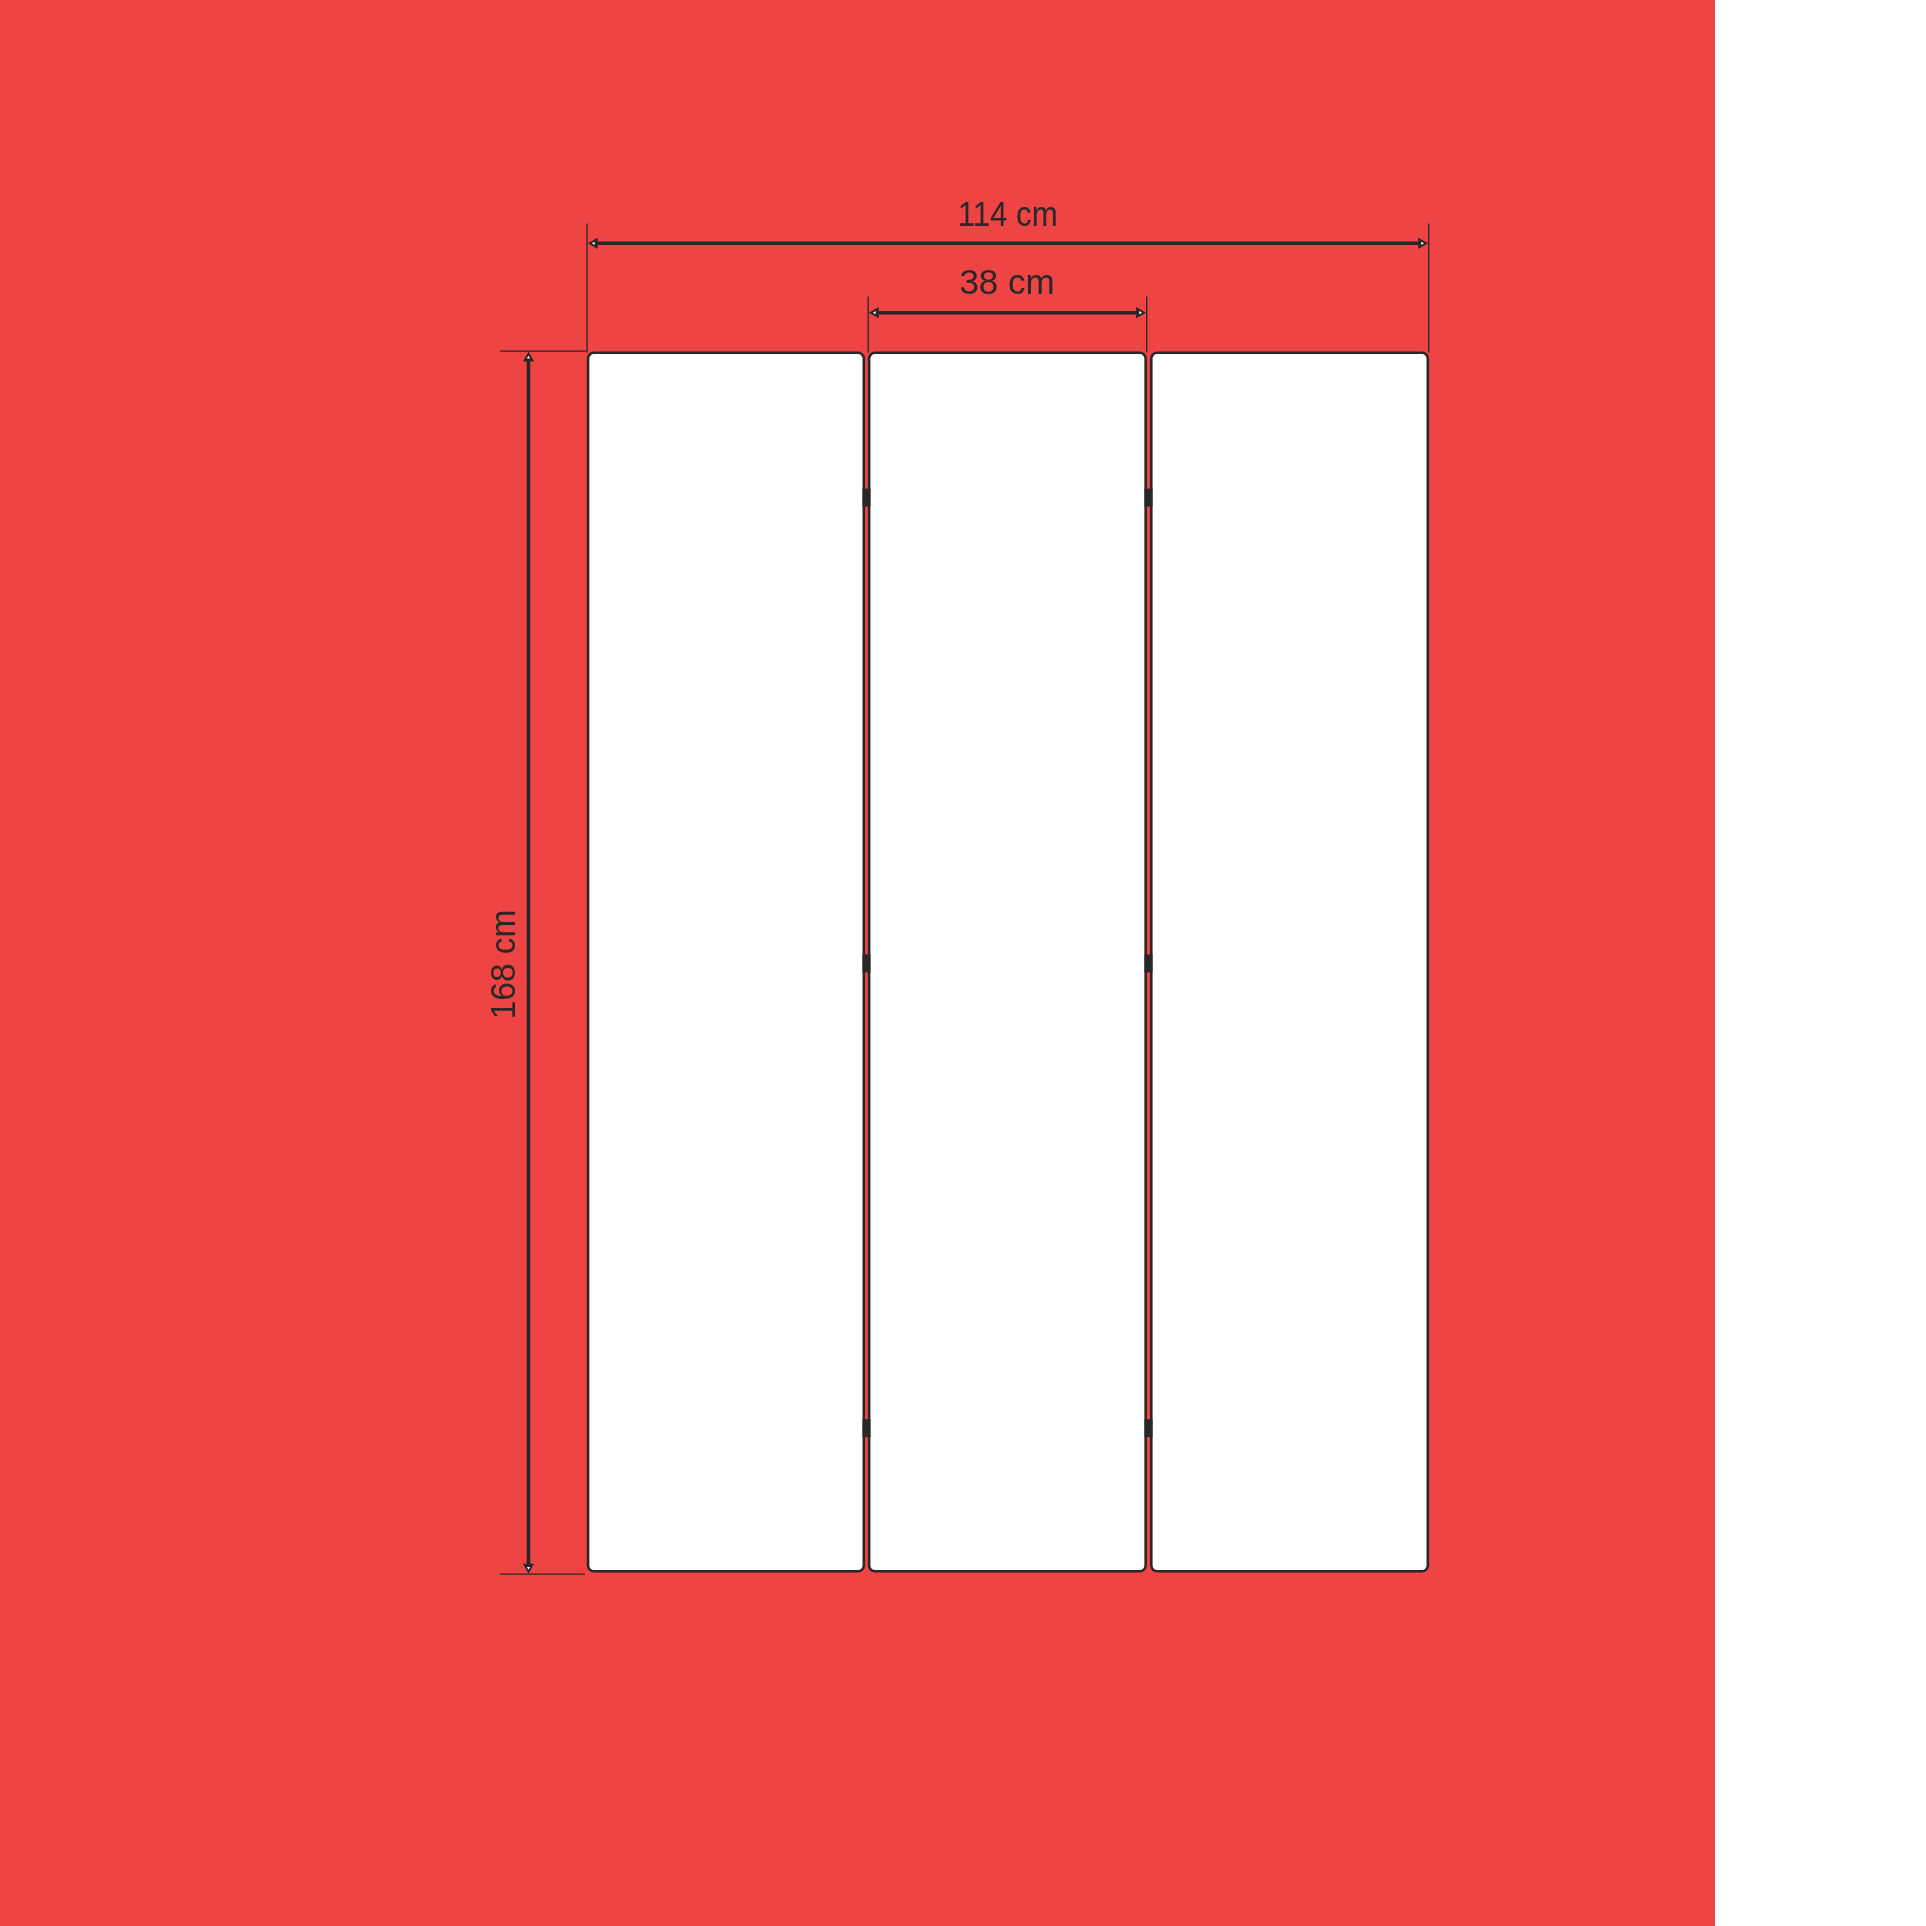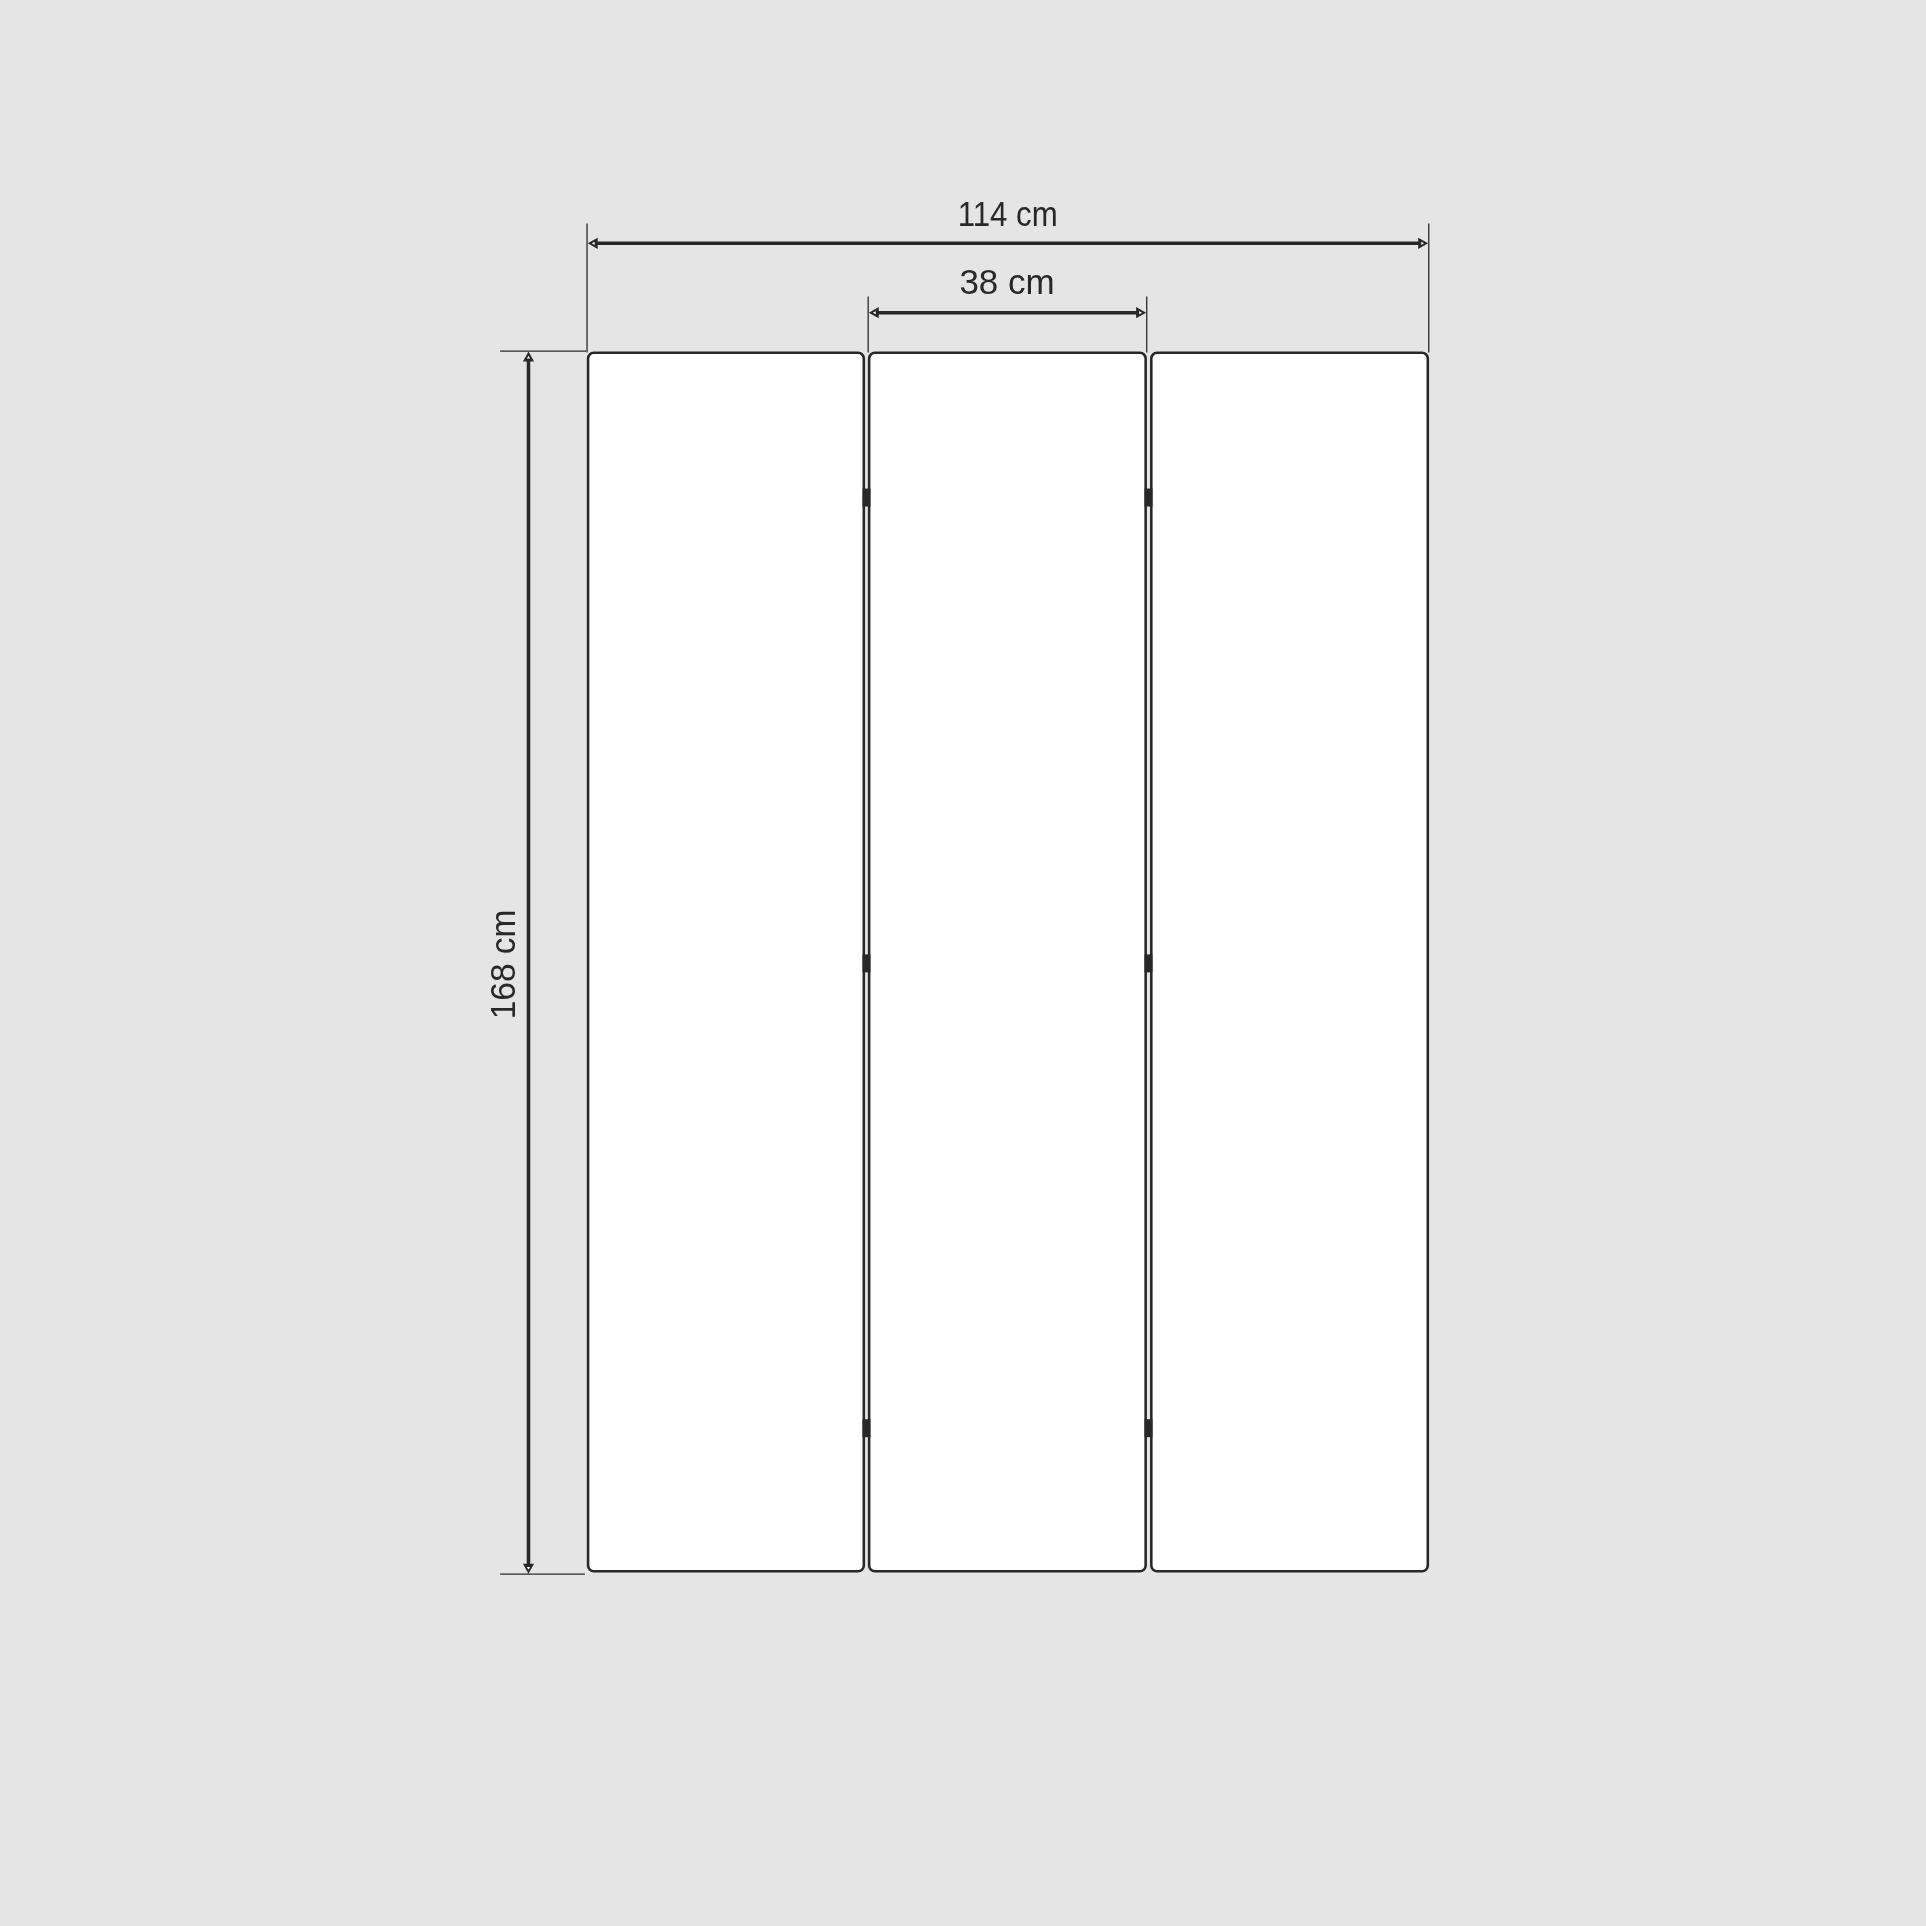--- a/index.html
+++ b/index.html
@@ -1,16 +1,16 @@
 <!DOCTYPE html>
 <html style="font-size:10.3px"><head>
 <meta charset="utf-8">
 <style>
   html,body{margin:0;padding:0;background:#ffffff;}
-  .canvas{position:relative;width:1926px;height:1926px;background:#e5e5e5;overflow:hidden;
+  .canvas{position:relative;width:1715px;height:1926px;background:#ef4444;overflow:hidden;
     font-family:"Liberation Sans", sans-serif;text-align:center;}
   svg{position:absolute;left:0;top:0;}
   text{fill:#2a2728;font-family:"Liberation Sans", sans-serif;font-size:54px;}
 </style>
 </head>
 <body>
 
 <div class="canvas">
 <svg width="1926" height="1926" viewBox="0 0 3000 3000">
   <defs>

